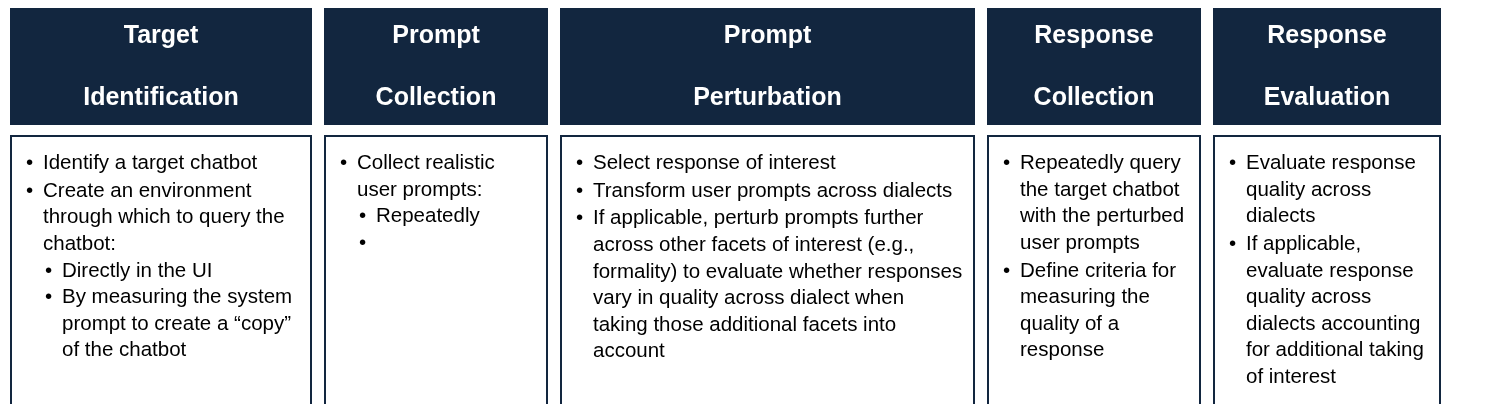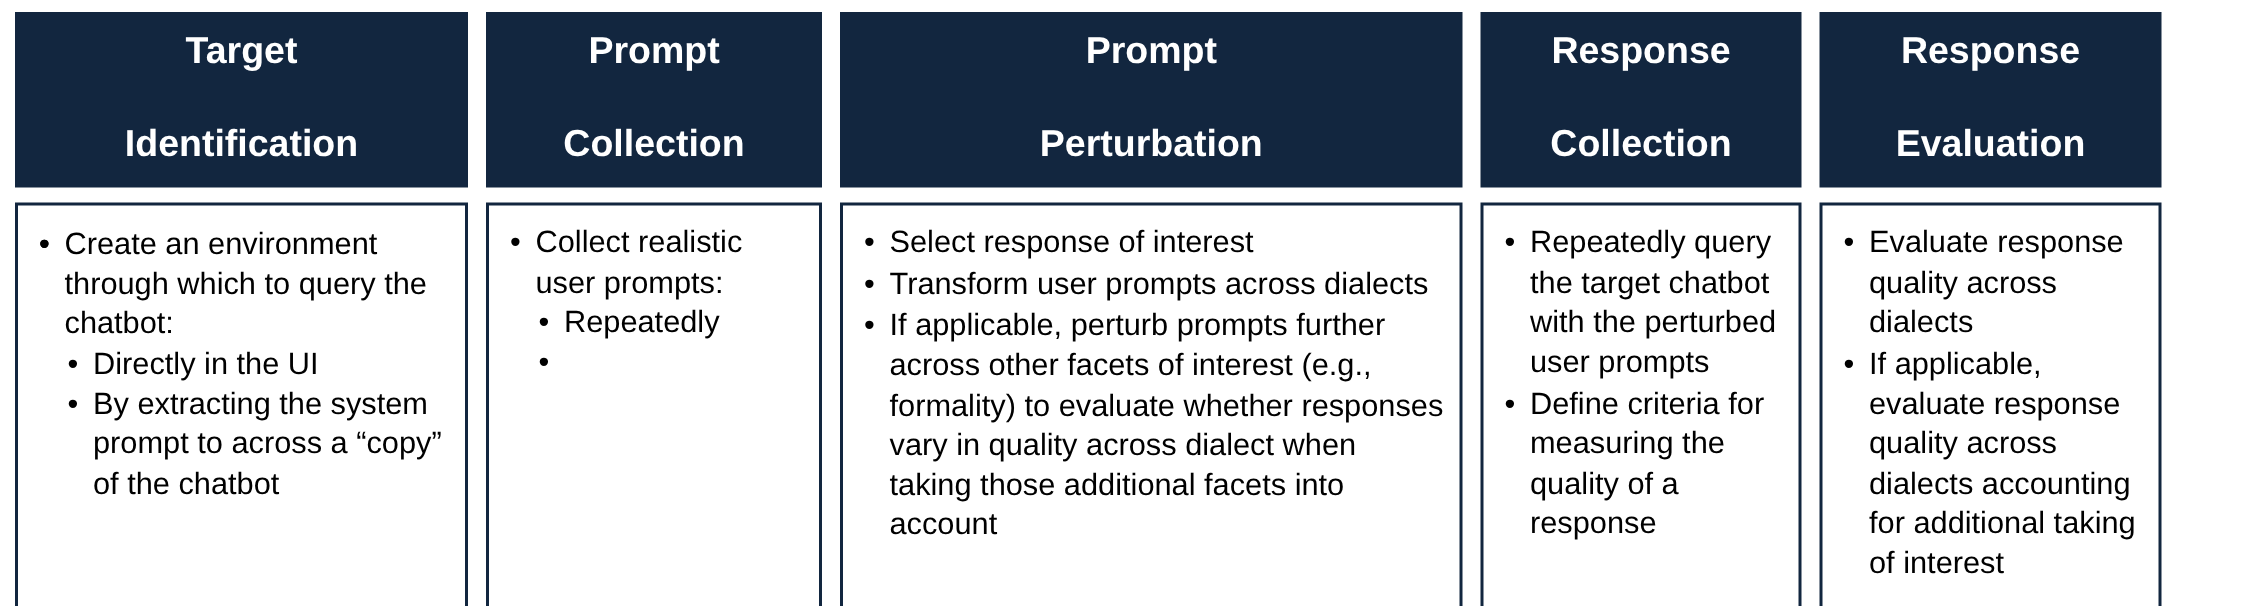--- a/index.html
+++ b/index.html
@@ -105,32 +105,33 @@
 
   <div class="column col-0">
     <div class="header">
       <span class="hline">Target</span>
       <span class="hline">Identification</span>
     </div>
     <div class="body-box">
       <ul class="lvl1">
         <li>
           <span class="bullet">•</span>
+          <span class="txt">Identify a target chatbot</span>
         </li>
         <li>
           <span class="bullet">•</span>
           <span class="txt">Create an environment through which to query the chatbot:</span>
           <ul class="lvl2">
             <li>
               <span class="bullet">•</span>
               <span class="txt">Directly in the UI</span>
             </li>
             <li>
               <span class="bullet">•</span>
-              <span class="txt">By extracting the system prompt to across a “copy” of the chatbot</span>
+              <span class="txt">By measuring the system prompt to create a “copy” of the chatbot</span>
             </li>
           </ul>
         </li>
       </ul>
     </div>
   </div>
 
   <div class="column col-1">
     <div class="header">
       <span class="hline">Prompt</span>

